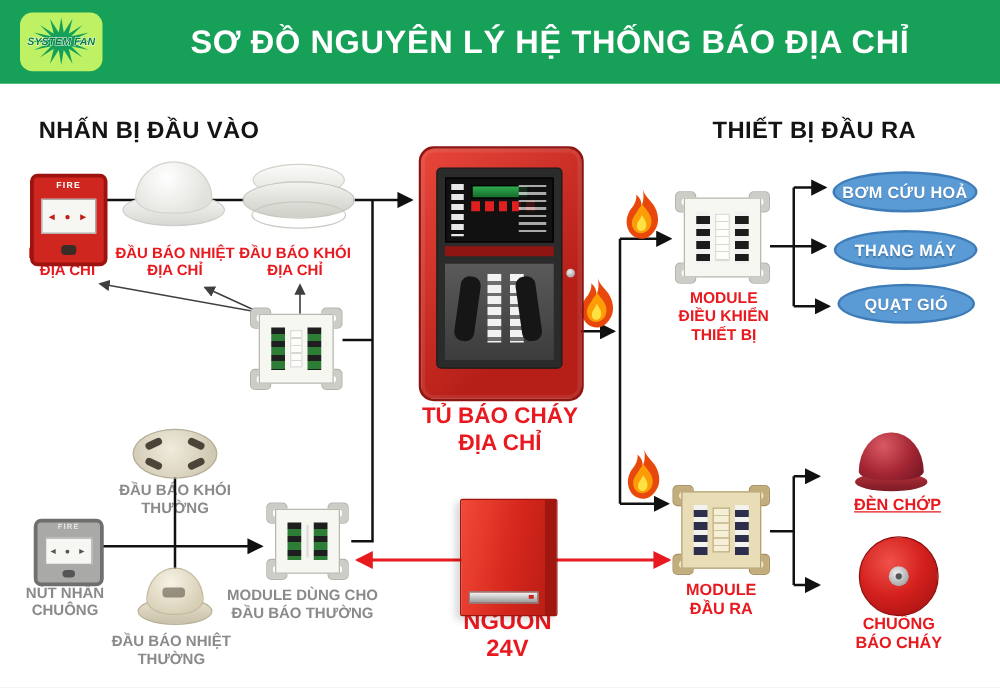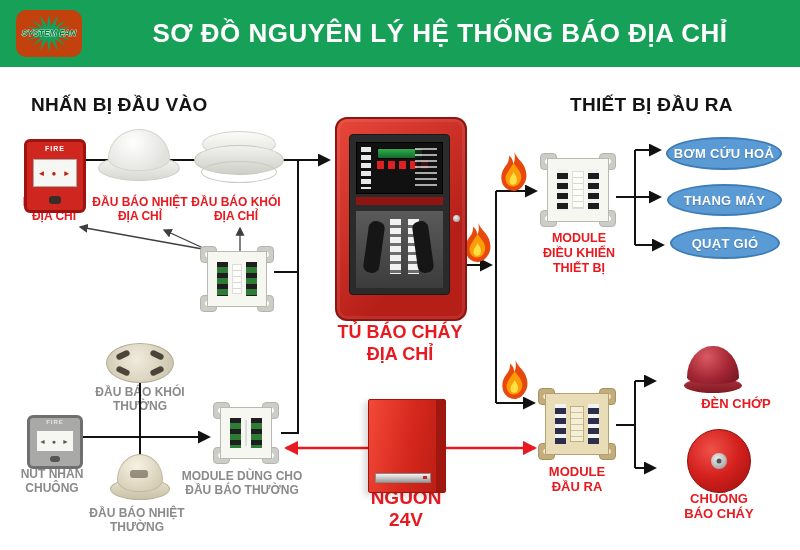--- a/index.html
+++ b/index.html
@@ -2,21 +2,21 @@
 <html><head>
 <meta charset="utf-8">
 <style>
   html,body{margin:0;padding:0;background:#e9e9e9;}
   .canvas{
     position:relative;width:800px;height:550px;margin:0 auto;background:#fff;
     overflow:hidden;font-family:"Liberation Sans","DejaVu Sans",sans-serif;
   }
   
   .header{position:absolute;left:0;top:0;width:800px;height:67px;background:#16a058;}
-  .logo{position:absolute;left:16px;top:10px;width:66px;height:47px;background:#c2410c;border-radius:10px;}
+  .logo{position:absolute;left:16px;top:10px;width:66px;height:47px;background:#bef264;border-radius:10px;}
   .title{
     position:absolute;left:90px;right:10px;top:0;height:67px;display:flex;align-items:center;justify-content:center;
     color:#fff;font-size:26px;font-weight:bold;letter-spacing:.5px;white-space:nowrap;
   }
   
   .heading{position:absolute;font-size:19px;font-weight:bold;color:#141414;letter-spacing:.3px;white-space:nowrap;}
   .heading.in{left:31px;top:94px;}
   .heading.out{left:529px;top:94px;margin-left:41px;}
   
   .lbl{position:absolute;text-align:center;font-weight:bold;white-space:pre-line;line-height:1.18;}
@@ -319,21 +319,21 @@
         <div class="face"></div>
       </div>
   </div>
   <div class="lbl red mid" style="left:534px;top:464px;width:86px;">MODULE
 ĐẦU RA</div>
 
   <div class="dev strobe">
       <div class="base"></div>
       <div class="dome"></div>
     </div>
-  <div class="lbl red mid" style="left:694px;top:396px;width:84px;">ĐÈN CHỚP</div>
+  <div class="lbl red mid" style="left:676px;top:396px;width:84px;text-decoration:underline;">ĐÈN CHỚP</div>
 
   <div class="dev bell">
       <div class="hub">
         <i></i>
       </div>
     </div>
   <div class="lbl red mid" style="left:672px;top:491px;width:94px;">CHUÔNG
 BÁO CHÁY</div>
 
 </div>

